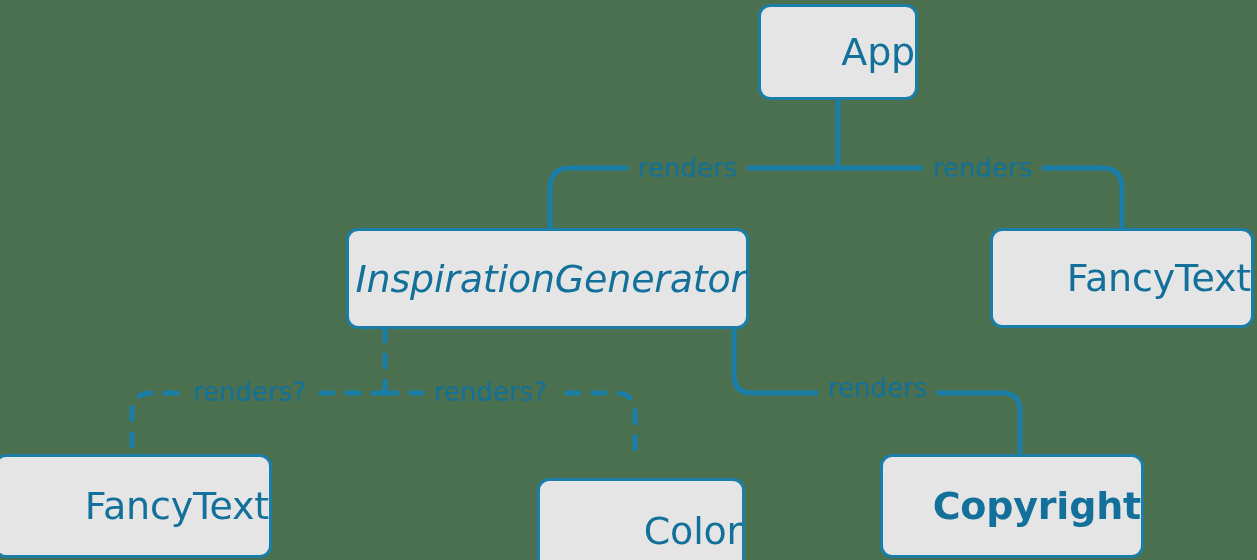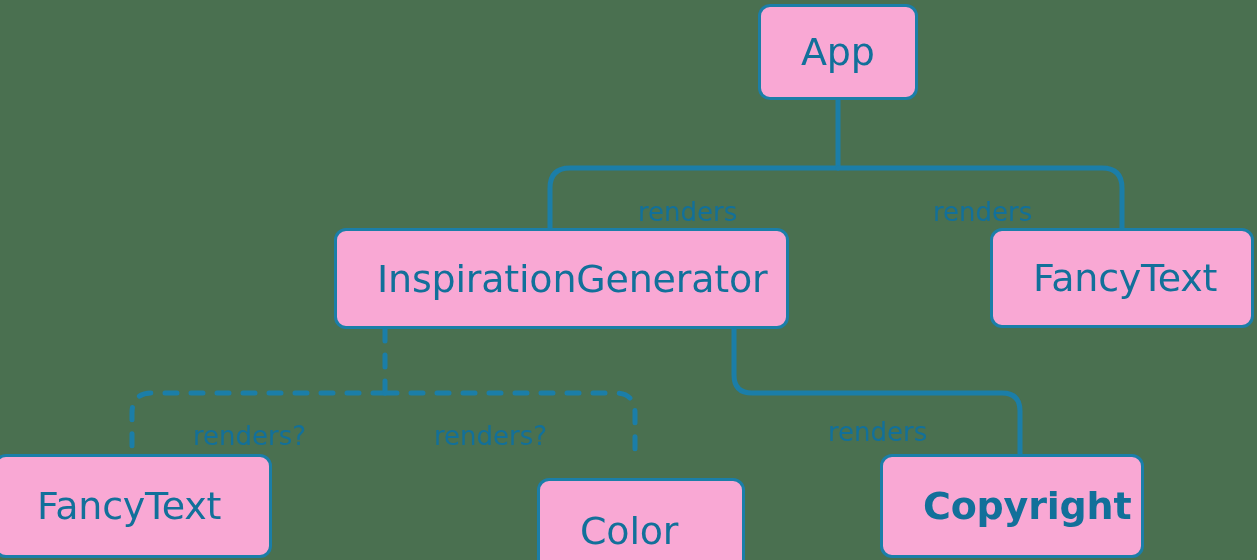--- a/index.html
+++ b/index.html
@@ -20,51 +20,50 @@
   }
   #edge-layer {
     position: absolute;
     top: 0;
     left: 0;
     width: 1257px;
     height: 560px;
   }
   .node {
     position: absolute;
-    background: #f9a8d4;
+    background: #e5e5e5;
     border: 3px solid #1b7ea8;
     border-radius: 12px;
     box-sizing: border-box;
     display: flex;
     align-items: center;
-    justify-content: flex-start;
+    justify-content: flex-end;
     z-index: 3;
     padding-left: 40px;
   }
   .node-label {
     color: #12709a;
     font-size: 38px;
     line-height: 1;
     white-space: nowrap;
     letter-spacing: -0.2px;
   }
   .edge-label {
     position: absolute;
     color: #12709a;
     font-size: 26px;
     line-height: 1;
     white-space: nowrap;
     z-index: 2;
     background: #4a7050;
     padding: 0 10px;
-    margin-top: 44px;
   }
   
   #node-app          { left: 758px;  top: 4px;   width: 160px; height: 96px; }
-  #node-inspiration  { left: 334px;  top: 228px; width: 455px; height: 101px; }
+  #node-inspiration  { left: 346px;  top: 228px; width: 403px; height: 101px; font-style: italic; }
   #node-fancytext-r  { left: 990px;  top: 228px; width: 264px; height: 100px; }
   #node-fancytext-b  { left: -6px;   top: 454px; width: 278px; height: 104px; }
   #node-color        { left: 537px;  top: 478px; width: 208px; height: 105px; }
   #node-copyright    { left: 880px;  top: 454px; width: 264px; height: 104px; font-weight: bold; }
   
   #label-renders-left   { left: 628px;  top: 155px; }
   #label-renders-right  { left: 923px;  top: 155px; }
   #label-renders-q1     { left: 183px;  top: 379px; }
   #label-renders-q2     { left: 424px;  top: 379px; }
   #label-renders-bottom { left: 818px;  top: 375px; }

